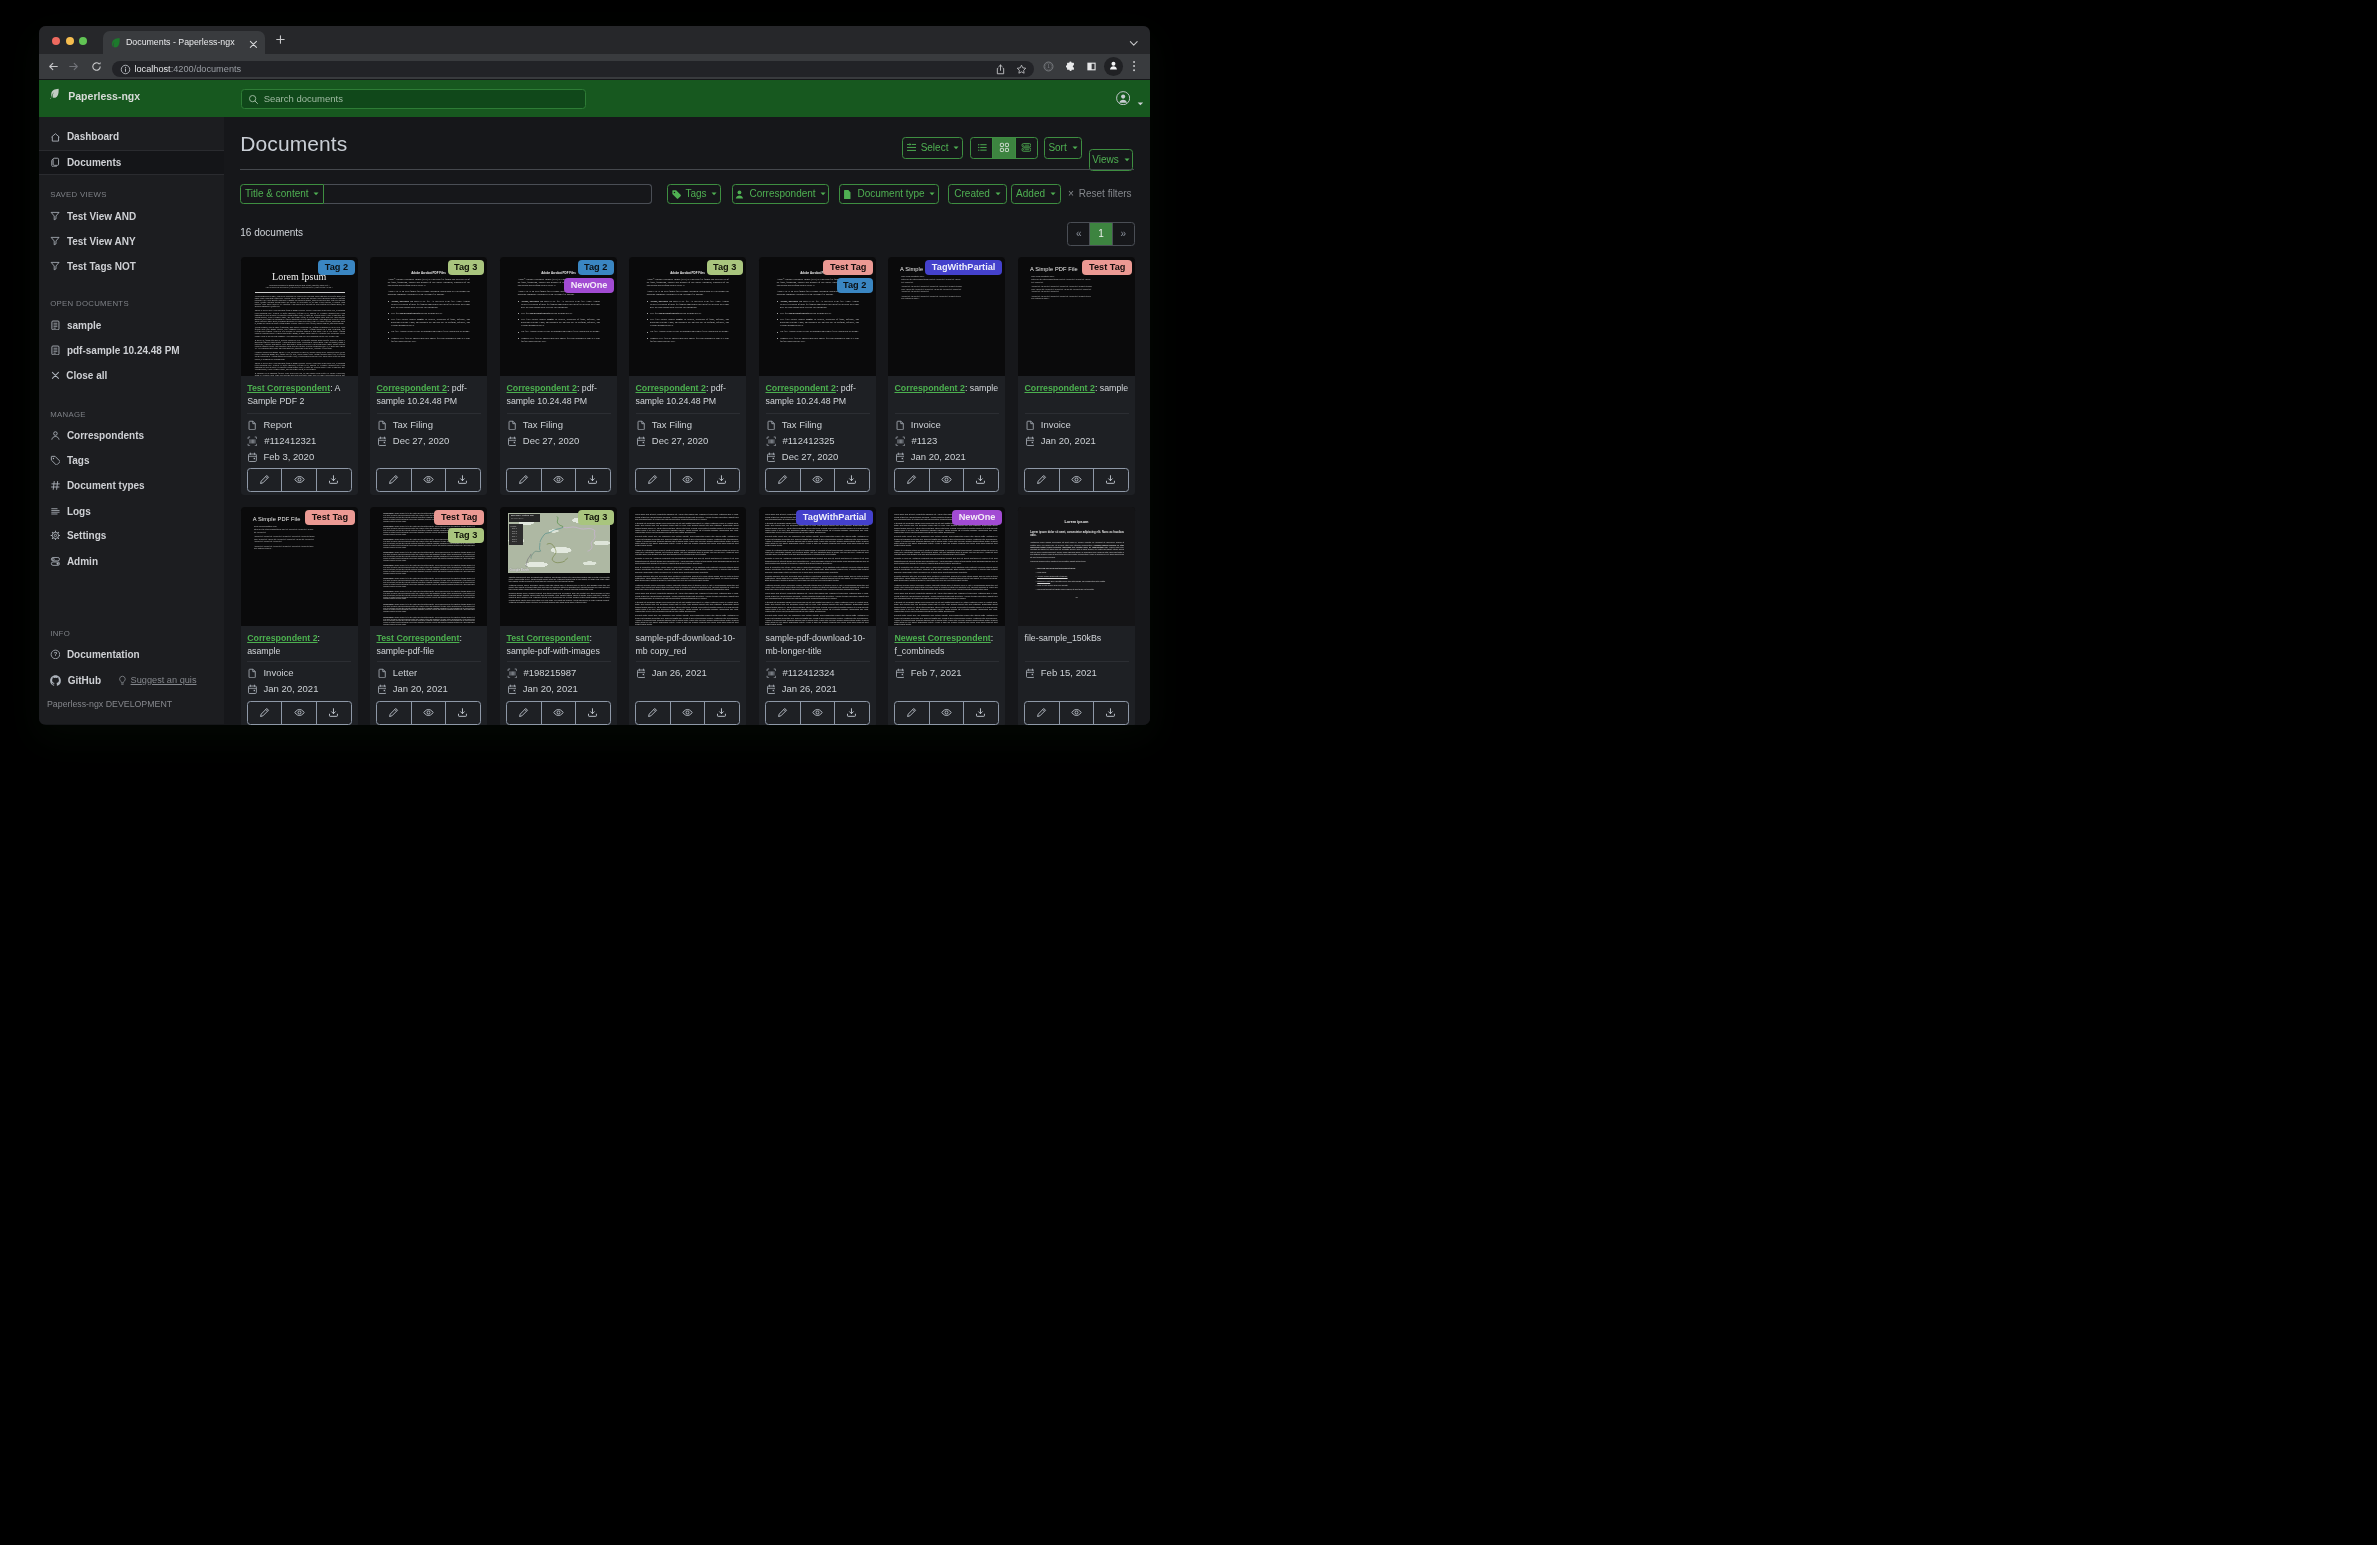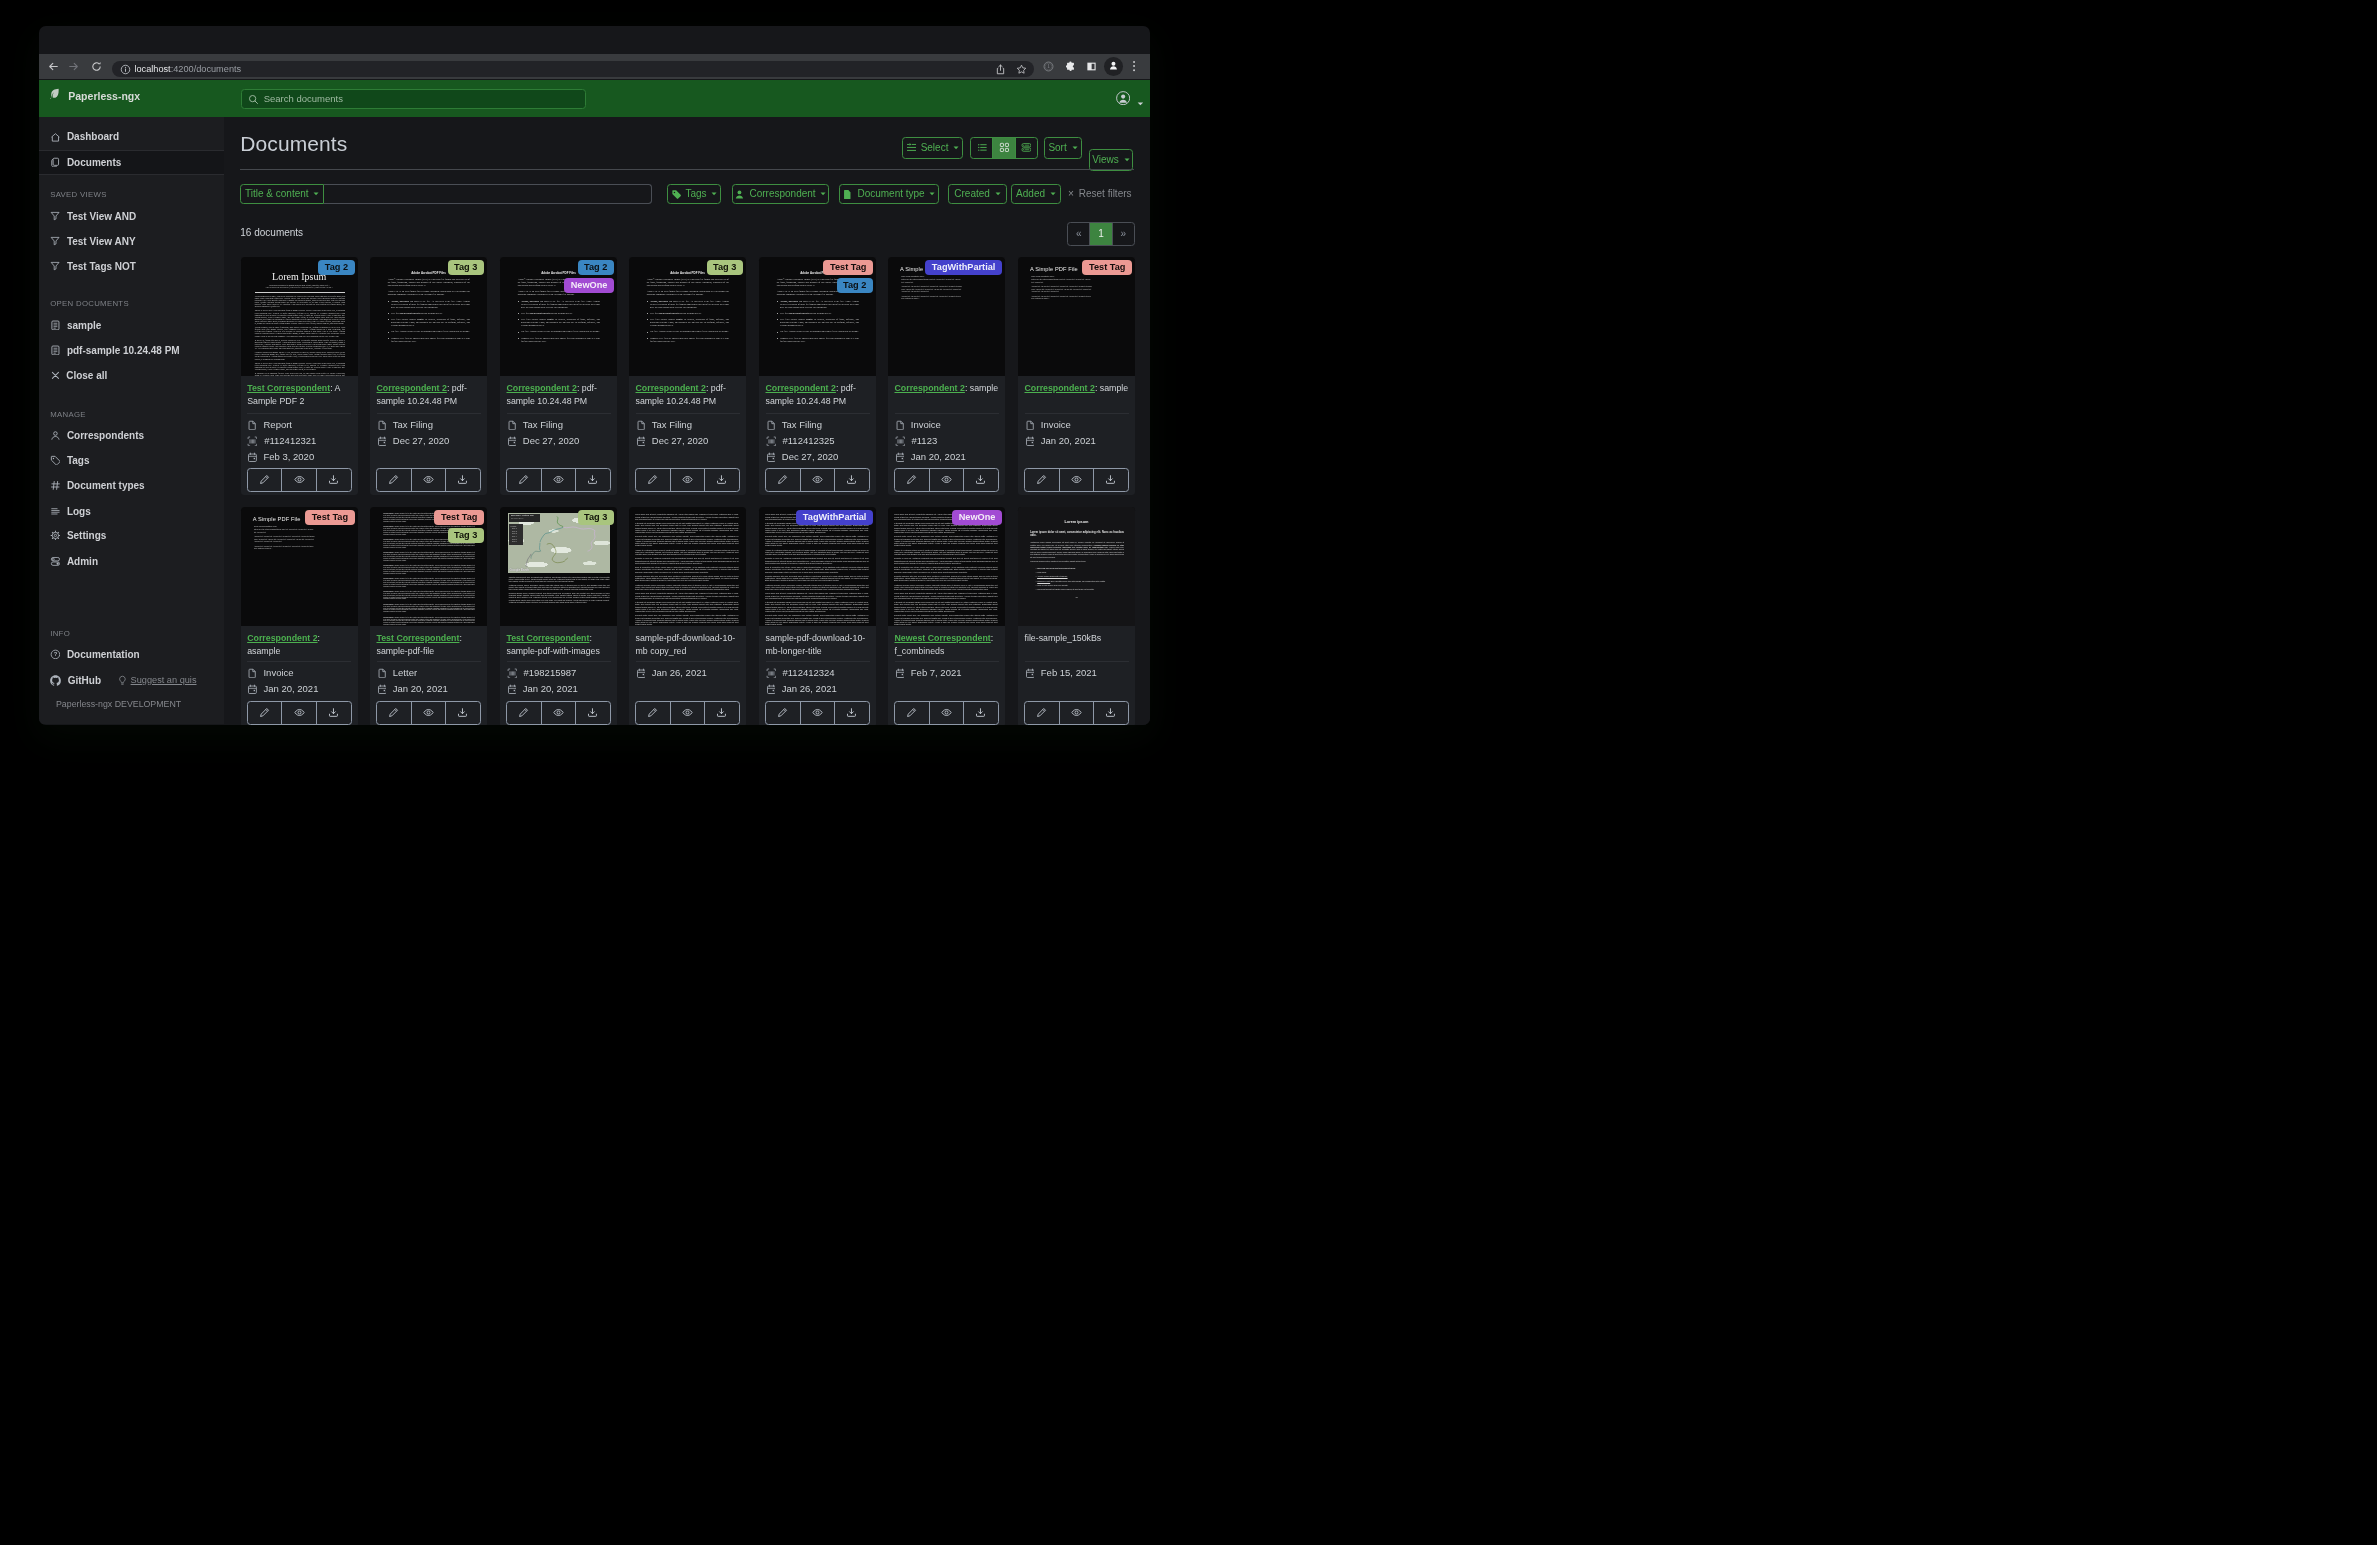--- a/index.html
+++ b/index.html
@@ -17,21 +17,21 @@
 #navbar{position:absolute;left:0;top:54px;width:100%;height:38px;background:#17581f}
 #brand{position:absolute;left:10.2px;top:8.8px;display:flex;align-items:center;gap:4.1px;color:#d8dcd8;font-size:10.5px;font-weight:700}
 #searchbox{position:absolute;left:202px;top:9.2px;width:345px;height:20px;background:#10481a;border:0.7px solid #2e7c36;border-radius:3.4px;display:flex;align-items:center;padding-left:6.1px;gap:5.4px}
 #searchbox span{color:#9fbaa2;font-size:9.5px}
 
 #sidebar{position:absolute;left:0;top:91px;width:185px;height:607px;background:#1c1d20}
 .srow{position:absolute;left:0;width:100%;height:25px;display:flex;align-items:center;padding-left:11.2px;gap:6.5px;color:#ced0d4;font-size:10px;font-weight:700}
 .srow svg{flex:0 0 auto}
 .shead{position:absolute;left:11.2px;height:11px;font-size:7.8px;font-weight:400;letter-spacing:0.3px;color:#7f8287}
 .sactive{background:#141518;border-top:0.7px solid #2a2b2f;border-bottom:0.7px solid #2a2b2f}
-#sfoot{position:absolute;left:17px;color:#85878c;font-size:8.8px;font-weight:400}
+#sfoot{position:absolute;left:8px;color:#85878c;font-size:8.8px;font-weight:400}
 
 #main{position:absolute;left:185px;top:91px;right:0;bottom:0;background:#16171a}
 h2.pgtitle{position:absolute;left:16.3px;top:15.6px;font-size:21px;font-weight:500;color:#c9ced5;letter-spacing:0.1px}
 .btn{display:inline-flex;align-items:center;justify-content:center;gap:4.8px;border:0.7px solid #3e8e41;color:#4fb052;font-size:10px;border-radius:3.4px;background:transparent}
 .divider{position:absolute;left:16.3px;right:16px;top:52px;border-top:0.7px solid #45484d}
 
 .card{position:absolute;background:#1e2024;border-radius:3.4px;width:117px}
 .thumb{position:relative;width:100%;height:119px;border-radius:3.4px 3.4px 0 0;background:#0a0a0b;overflow:hidden}
 .cbody{position:relative;padding:6.1px 6.1px 0 6.5px}
 .ctitle{font-size:8.8px;line-height:13px;color:#d3d6da;font-weight:400;word-wrap:break-word}
@@ -43,20 +43,40 @@
 .cbtns>div+div{border-left:0.9px solid #8e98a7}
 .badge{font-size:9.2px;font-weight:700;padding:2.7px 6.5px;border-radius:4px;margin-bottom:2.7px}
 .bstack{position:absolute;top:3.1px;right:3.1px;display:flex;flex-direction:column;align-items:flex-end}
 
 .tpage{position:absolute;inset:0;color:#e9e9e9}
 .tjust{text-align:justify;font-size:1.6px;line-height:2.1px;color:#d6d6d6}
 .tjust p{margin-bottom:2.1px}
 </style></head>
 <body>
 <div id="win">
+<div id="tabbar">
+      <div class="abs" style="left:13.3px;top:11.4px;width:7.8px;height:7.8px;border-radius:50%;background:#ee6a5f"></div>
+      <div class="abs" style="left:27px;top:11.4px;width:7.8px;height:7.8px;border-radius:50%;background:#f5bd4f"></div>
+      <div class="abs" style="left:40px;top:11.4px;width:7.8px;height:7.8px;border-radius:50%;background:#61c454"></div>
+      <div id="tab">
+        <div class="abs" style="left:6.8px;top:6.1px"><svg width="10.2" height="10.2" viewBox="0 0 15 15">
+            <path fill="#1d7a2c" d="M14 1.6C8 2 3.6 4.2 3 9.2c-.3 2.4.7 4.7 1 5.4.2-3 1-5.7 2.8-7.8-1 2.3-1.8 5.1-1.6 8 1 .5 2.8.7 4 .3C13 13.9 14.3 9.3 14.2 3.5c0-.7 0-1.3-.2-1.9z"></path>
+          </svg></div>
+        <div id="tabtitle">Documents - Paperless-ngx</div>
+        <div class="abs" style="left:145px;top:6.8px"><svg width="8.8" height="8.8" viewBox="0 0 13 13">
+            <path d="M3.5 3.5l9 9M12.5 3.5l-9 9" stroke="#d9dadc" stroke-width="1.5" stroke-linecap="round"></path>
+          </svg></div>
+      </div>
+      <div class="abs" style="left:236px;top:8.8px"><svg width="10.2" height="10.2" viewBox="0 0 15 15">
+          <path d="M8 2.5v11M2.5 8h11" stroke="#c7c8ca" stroke-width="1.6" stroke-linecap="round"></path>
+        </svg></div>
+      <div class="abs" style="left:1090px;top:11px"><svg width="10.2" height="6.8" viewBox="0 0 15 10">
+          <path d="M2 2.5l5 5 5-5" fill="none" stroke="#c7c8ca" stroke-width="1.6" stroke-linecap="round" stroke-linejoin="round"></path>
+        </svg></div>
+    </div>
     <div id="toolbar">
       <div class="abs" style="left:8.8px;top:7.1px"><svg width="11" height="11" viewBox="0 0 16 16">
           <path d="M13.5 8H3M7 3.5 2.5 8 7 12.5" fill="none" stroke="#c6c7c9" stroke-width="1.6" stroke-linecap="round" stroke-linejoin="round"></path>
         </svg></div>
       <div class="abs" style="left:29px;top:7.1px"><svg width="11" height="11" viewBox="0 0 16 16">
           <path d="M2.5 8H13M9 3.5 13.5 8 9 12.5" fill="none" stroke="#717379" stroke-width="1.6" stroke-linecap="round" stroke-linejoin="round"></path>
         </svg></div>
       <div class="abs" style="left:52px;top:7.1px"><svg width="11" height="11" viewBox="0 0 16 16">
           <path d="M13.4 8a5.4 5.4 0 1 1-1.6-3.8" fill="none" stroke="#c6c7c9" stroke-width="1.6"></path>
           <path d="M13.8 1.6v3h-3z" fill="#c6c7c9"></path>

